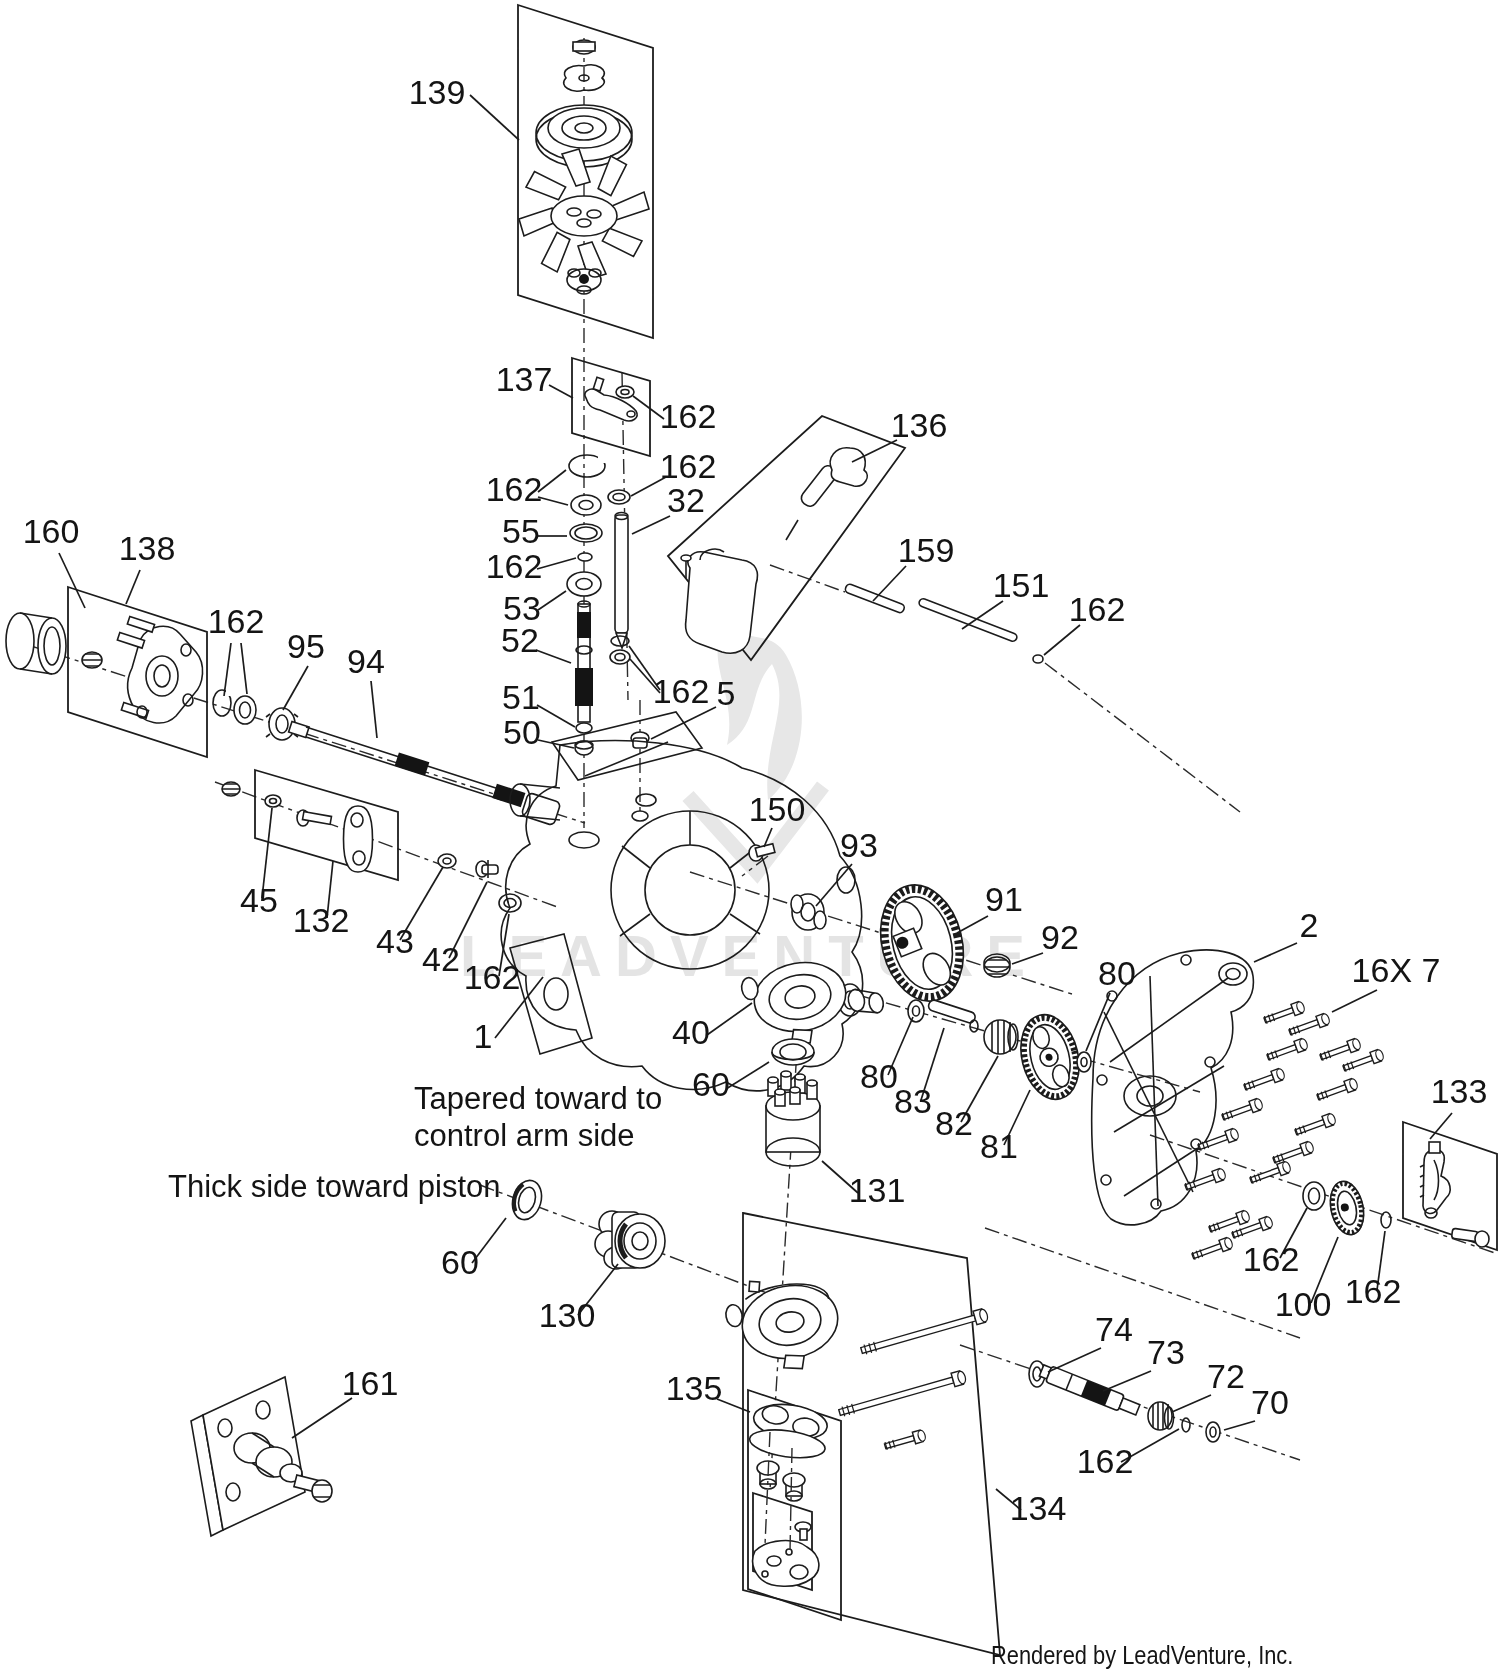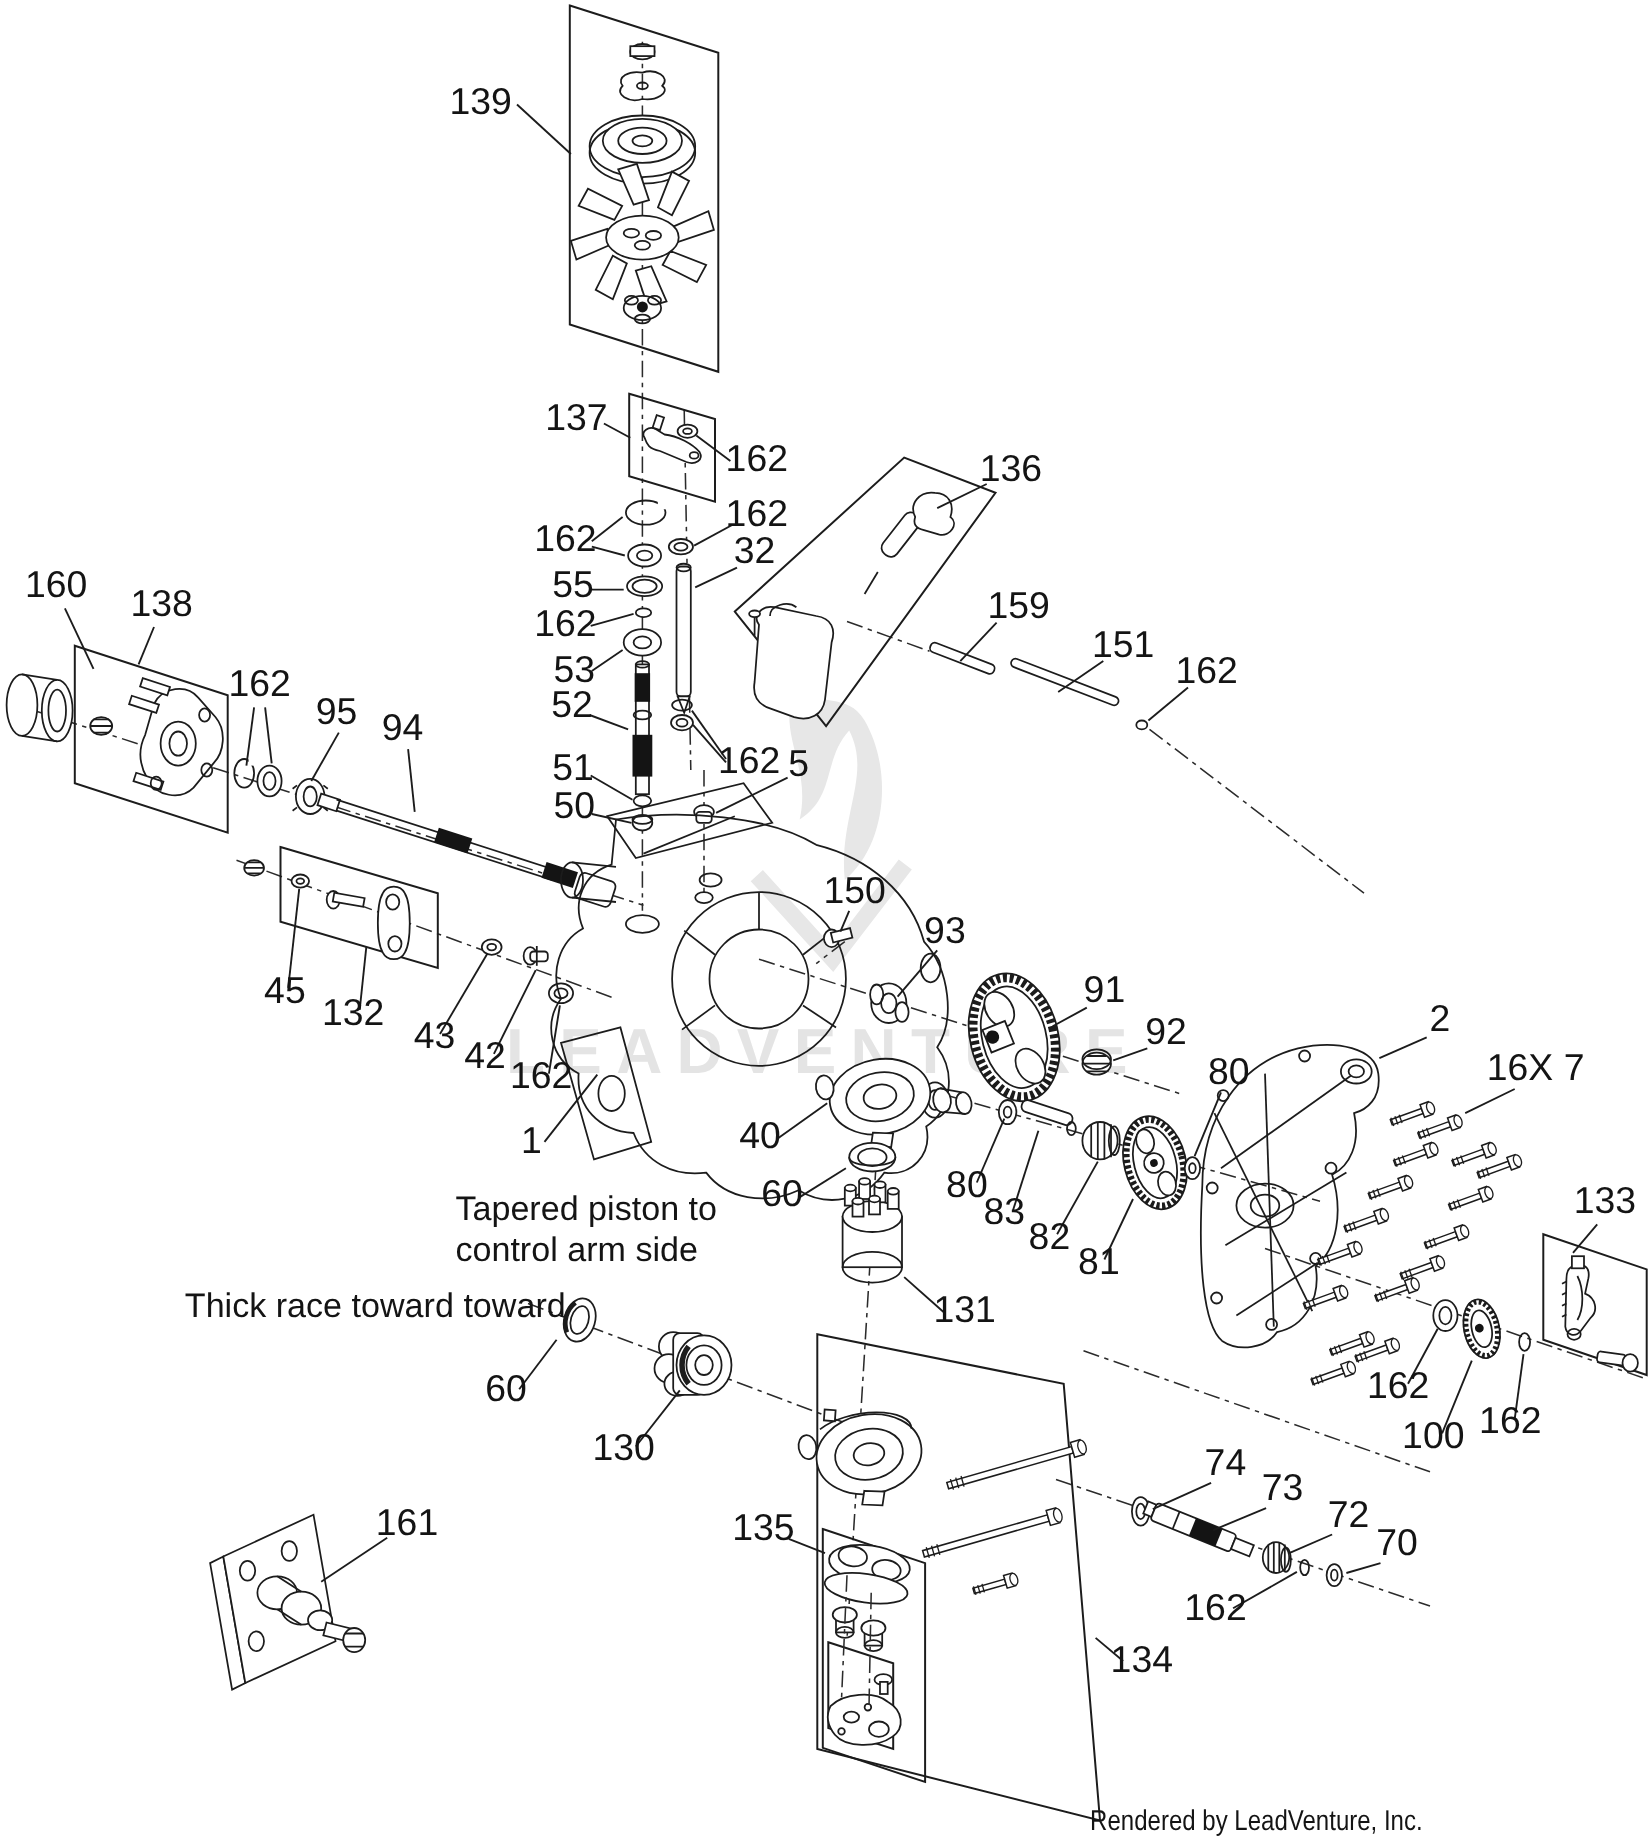--- a/index.html
+++ b/index.html
@@ -635,16 +635,16 @@
       <text class="lb" x="1038" y="1520">134</text>
       <text class="lb" x="877" y="1202">131</text>
       <text class="lb" x="694" y="1400">135</text>
       <text class="lb" x="567" y="1327">130</text>
       <text class="lb" x="460" y="1274">60</text>
       <text class="lb" x="711" y="1096">60</text>
       <text class="lb" x="370" y="1395">161</text>
     </g>
   </svg>
 
-  <div class="note" id="note-tapered">Tapered piston to control arm side</div>
-  <div class="note" id="note-thick">Thick race toward toward</div>
+  <div class="note" id="note-tapered">Tapered toward to control arm side</div>
+  <div class="note" id="note-thick">Thick side toward piston</div>
   <div id="credit">Rendered by LeadVenture, Inc.</div>
 </div>
 
 </body></html>

